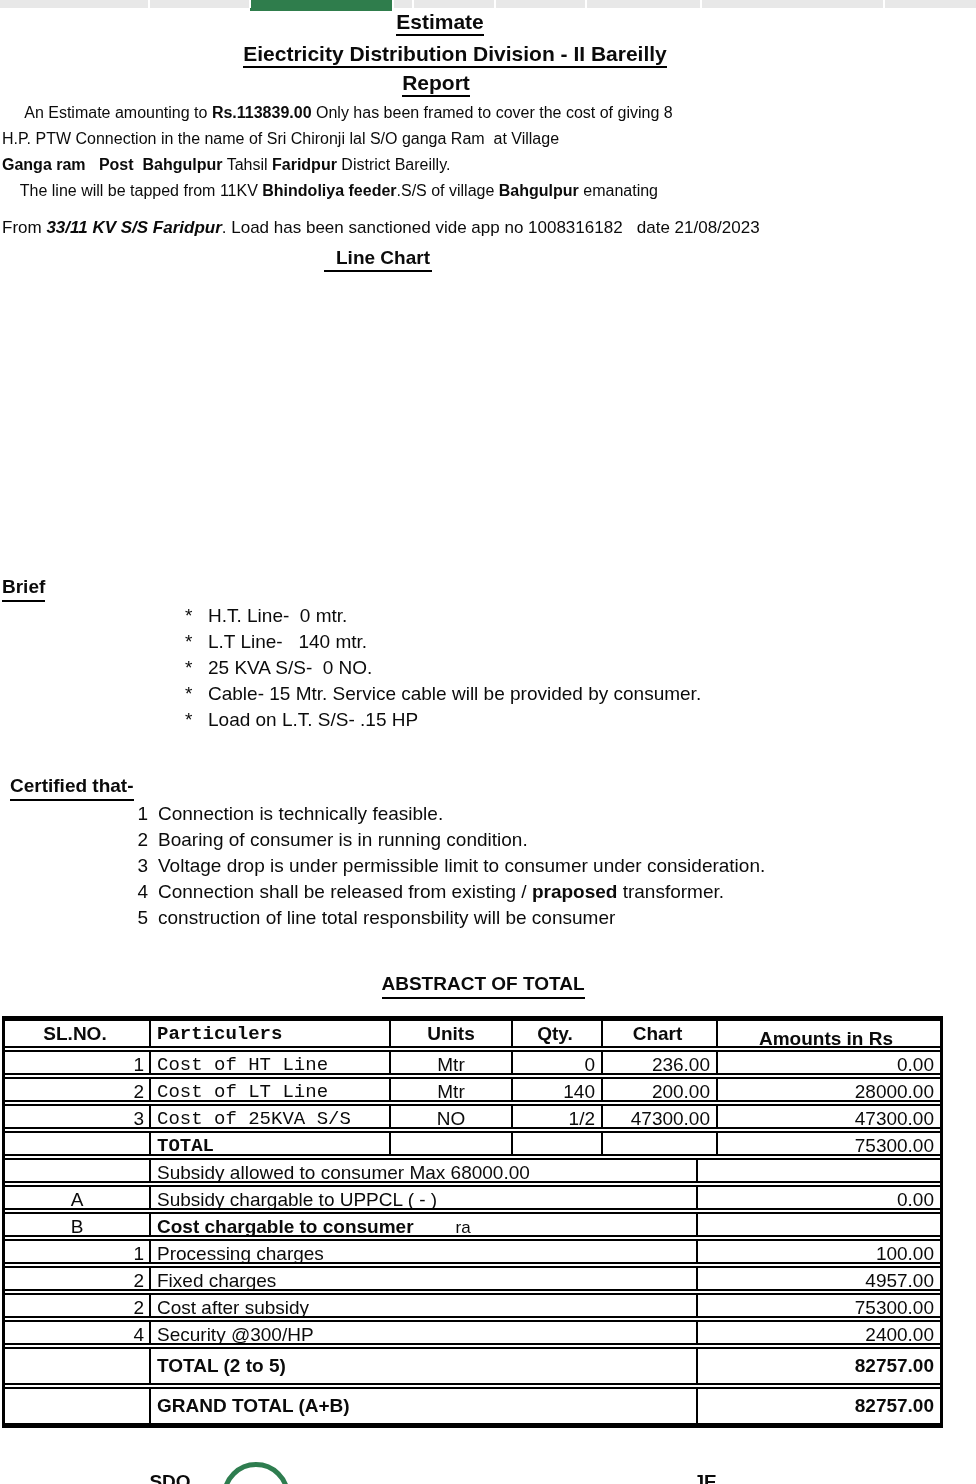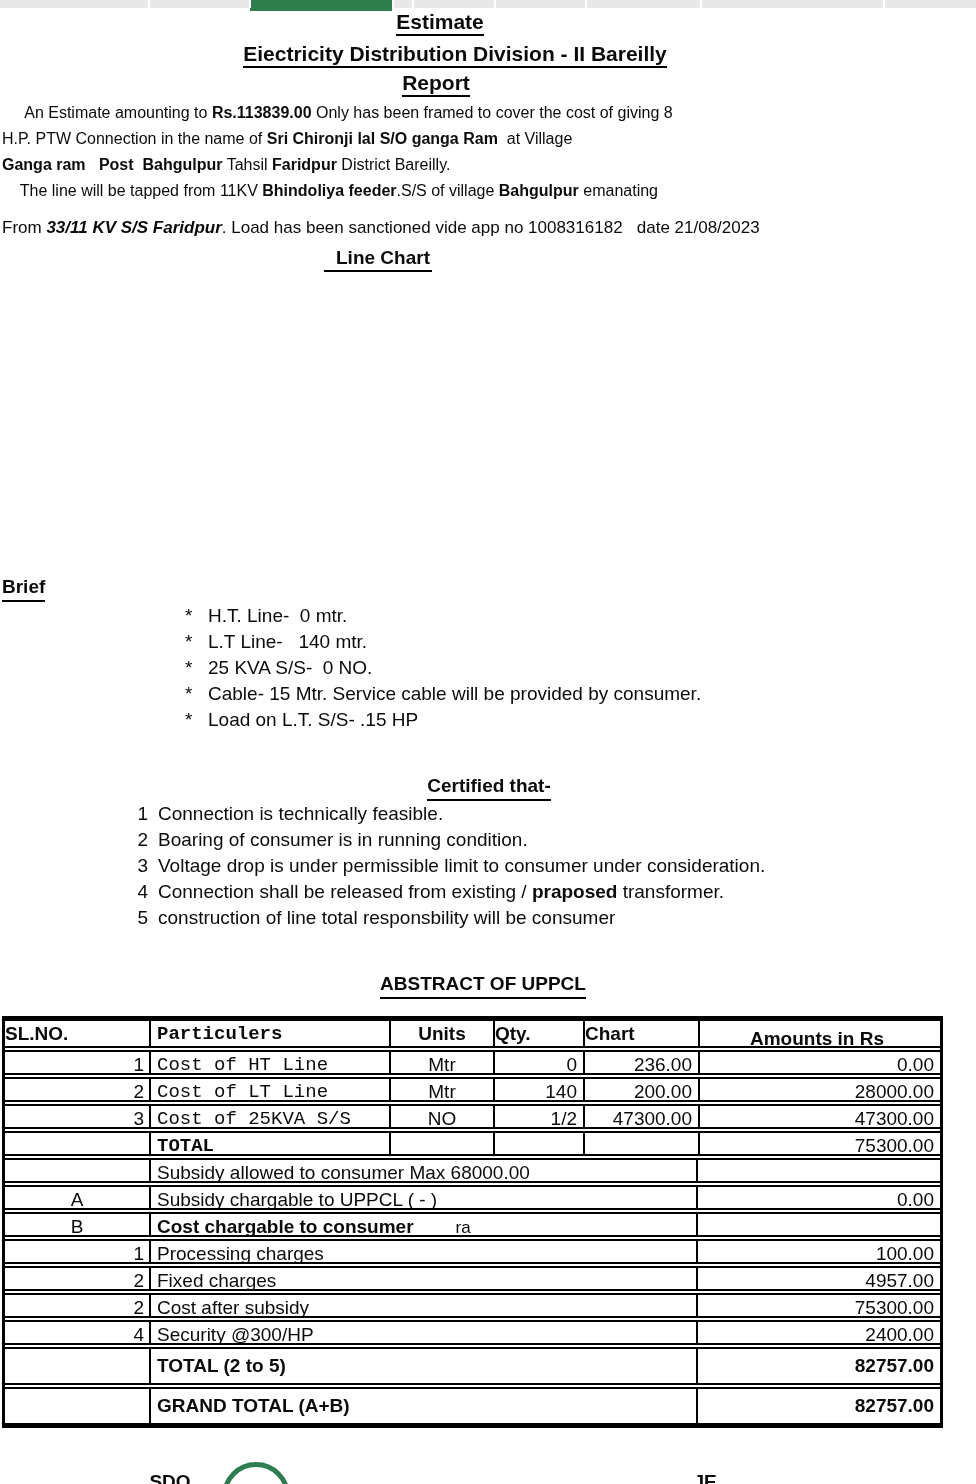--- a/index.html
+++ b/index.html
@@ -31,26 +31,26 @@
   .trow{display:flex;border-top:2px solid #000;border-bottom:2px solid #000;height:21px;overflow:hidden;background:#fff;}
   .trow + .trow{margin-top:2px;}
   .trow.hdr{height:25px;font-weight:bold;}
   .trow.tall{height:34px;font-weight:bold;}
   .cell{box-sizing:border-box;height:34px;font-size:19px;line-height:22px;padding-top:2px;}
   .tall .cell{padding-top:6px;}
   .hdr .cell{padding-top:2px;}
   .c-sl{width:146px;border-right:2px solid #000;text-align:right;padding-right:5px;}
   .c-sl.ctr{text-align:center;padding-right:0;}
   .c-part{width:240px;border-right:2px solid #000;padding-left:6px;font-family:Liberation Mono, monospace;}
-  .c-units{width:104px;border-right:2px solid #000;text-align:center;}
+  .c-units{width:122px;border-right:2px solid #000;text-align:center;}
   .c-qty{width:90px;border-right:2px solid #000;text-align:right;padding-right:6px;}
   .c-rate{width:115px;border-right:2px solid #000;text-align:right;padding-right:6px;}
   .c-amt{flex:1;text-align:right;padding-right:6px;}
   .c-partspan{width:547px;border-right:2px solid #000;padding-left:6px;}
-  .hdr .c-sl,.hdr .c-qty,.hdr .c-rate{text-align:left;padding-right:4px;}
+  .hdr .c-sl,.hdr .c-qty,.hdr .c-rate{text-align:center;padding-right:4px;}
   .hdr .c-amt{text-align:center;padding-top:7px;}
   .pbold{font-weight:bold;}
   .psuffix{font-weight:normal;font-size:17px;margin-left:42px;}
   
   #footer{position:relative;margin-top:43px;height:90px;font-weight:bold;font-size:19px;}
   #footer .sig{position:absolute;text-align:center;}
   #sig-left{left:52px;width:236px;}
   #sig-right{left:585px;width:240px;}
   .sig .l1{line-height:22px;}
   .sig .l2{line-height:28px;}
@@ -82,21 +82,21 @@
     </div>
     <div class="hwrap" style="margin-top:6px;transform:translateX(-33px);">
       <span class="u">Eiectricity Distribution Division - II Bareilly</span>
     </div>
     <div class="hwrap" style="margin-top:3px;transform:translateX(-52px);">
       <span class="u">Report</span>
     </div>
 
     <div id="intro-lines" style="margin-top:3px;padding-left:2px;">
         <div class="intro-line rich"><span>     An Estimate amounting to </span><span style="font-weight: bold;">Rs.113839.00</span><span> Only has been framed to cover the cost of giving 8</span></div>
-        <div class="intro-line rich"><span>H.P. PTW Connection in the name of </span><span style="font-weight: bold;">Sri Chironji lal S/O ganga Ram</span><span>  at Village</span></div>
+        <div class="intro-line rich"><span>H.P. PTW Connection in the name of </span><span style="font-weight: normal;">Sri Chironji lal S/O ganga Ram</span><span>  at Village</span></div>
         <div class="intro-line rich"><span style="font-weight: bold;">Ganga ram   Post  Bahgulpur</span><span> Tahsil </span><span style="font-weight: bold;">Faridpur</span><span> District Bareilly.</span></div>
         <div class="intro-line rich"><span>    The line will be tapped from 11KV </span><span style="font-weight: bold;">Bhindoliya feeder</span><span>.S/S of village </span><span style="font-weight: bold;">Bahgulpur</span><span> emanating</span></div>
       </div>
 
     <div id="sanction" style="padding-left:2px;"><span>From </span><span style="font-weight: bold; font-style: italic;">33/11 KV S/S Faridpur</span><span>. Load has been sanctioned vide app no 1008316182   date 21/08/2023</span></div>
 
     <div id="linechart-h" class="hwrap" style="font-size:19px;">
       <span class="u">Line Chart</span>
     </div>
 
@@ -104,33 +104,33 @@
       <span class="u">Brief</span>
     </div>
     <div id="brief-items" style="margin-top:1px;">
         <div class="b-item"><span class="star">*</span><span style="white-space: pre-wrap;">H.T. Line-  0 mtr.</span></div>
         <div class="b-item"><span class="star">*</span><span style="white-space: pre-wrap;">L.T Line-   140 mtr.</span></div>
         <div class="b-item"><span class="star">*</span><span style="white-space: pre-wrap;">25 KVA S/S-  0 NO.</span></div>
         <div class="b-item"><span class="star">*</span><span style="white-space: pre-wrap;">Cable- 15 Mtr. Service cable will be provided by consumer.</span></div>
         <div class="b-item"><span class="star">*</span><span style="white-space: pre-wrap;">Load on L.T. S/S- .15 HP</span></div>
       </div>
 
-    <div class="sec-head" style="padding-left:2px;text-align:center;">
+    <div class="sec-head" style="padding-left:10px;">
       <span class="u">Certified that-</span>
     </div>
     <div id="certified-items">
         <div class="c-item"><span class="num">1</span><span>Connection is technically feasible.</span></div>
         <div class="c-item"><span class="num">2</span><span>Boaring of consumer is in running condition.</span></div>
         <div class="c-item"><span class="num">3</span><span>Voltage drop is under permissible limit to consumer under consideration.</span></div>
         <div class="c-item"><span class="num">4</span><span>Connection shall be released from existing / </span><span style="font-weight: bold;">praposed</span><span> transformer.</span></div>
         <div class="c-item"><span class="num">5</span><span>construction of line total responsbility will be consumer</span></div>
       </div>
 
     <div id="abstract-h" class="sec-head">
-      <span class="u">ABSTRACT OF UPPCL</span>
+      <span class="u">ABSTRACT OF TOTAL</span>
     </div>
 
     <div id="cost-table">
         <div class="trow hdr">
           <div class="cell c-sl">SL.NO.</div>
           <div class="cell c-part">Particulers</div>
           <div class="cell c-units">Units</div>
           <div class="cell c-qty">Qty.</div>
           <div class="cell c-rate">Chart</div>
           <div class="cell c-amt">Amounts in Rs</div>

